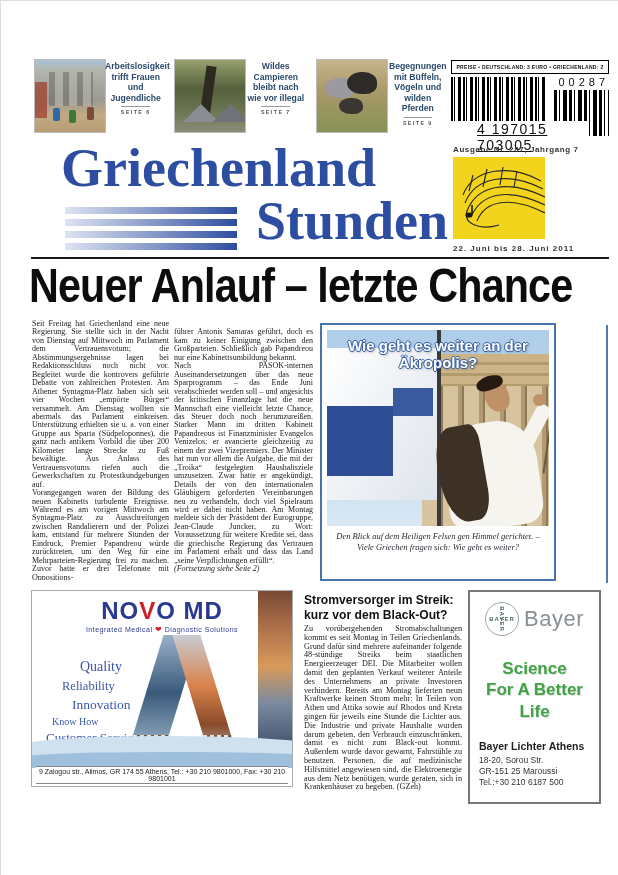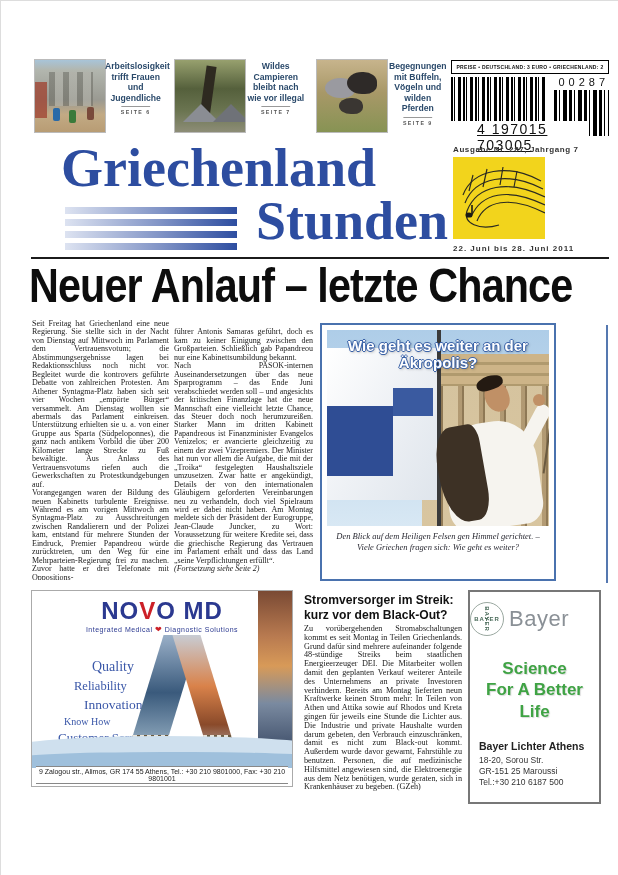--- a/index.html
+++ b/index.html
@@ -91,21 +91,21 @@
 
   
   .novo{left:30px;top:589px;width:262px;height:197px;border:1px solid #aaa;background:#fff;
         box-sizing:border-box;overflow:hidden;}
   .novo-logo{position:absolute;left:0;right:0;top:6px;text-align:center;font-size:24px;font-weight:bold;
              color:#2b3990;letter-spacing:1px;}
   .novo-logo .red{color:#cc2027;}
   .novo-tag{position:absolute;left:0;right:0;top:34px;text-align:center;font-size:7px;color:#2b3990;letter-spacing:.5px;}
   .novo-tag .heart{color:#cc2027;font-size:8px;}
   .novo-words{position:absolute;left:14px;top:66px;font-family:"Liberation Serif",serif;color:#3a57a8;}
-  .novo-words div{line-height:1.45;margin-left:12px;}
+  .novo-words div{line-height:1.45;}
   .w0{font-size:14px;padding-left:34px;}
   .w1{font-size:12.5px;padding-left:16px;}
   .w2{font-size:13.5px;padding-left:26px;}
   .w3{font-size:10px;padding-left:6px;}
   .w4{font-size:13px;padding-left:0;}
   .vstroke{position:absolute;top:44px;height:128px;}
   .vL{left:112px;width:36px;transform:skewX(-17deg);
       background:linear-gradient(180deg,#9ab0c8 0%,#3a5a7c 45%,#7a95ad 75%,#cfd8e2 100%);}
   .vR{left:160px;width:28px;transform:skewX(17deg);
       background:linear-gradient(180deg,#c8ccd4 0%,#d9824a 40%,#8a4a2a 70%,#c0ccd8 100%);}
@@ -122,21 +122,21 @@
            border-top:1px solid #888;border-bottom:1px solid #888;padding:1px 0;background:#fff;}
 
   
   .strike-head{left:303px;top:592px;width:160px;font-size:12.5px;font-weight:bold;color:#111;line-height:1.18;
                transform:scaleX(.97);transform-origin:left;}
   .strike-body{left:303px;top:624px;width:158px;height:208px;font-family:"Liberation Serif",serif;
                font-size:8.2px;line-height:8.8px;text-align:justify;color:#1a1a1a;overflow:hidden;}
 
   
   .bayer{left:467px;top:589px;width:133px;height:214px;border:2px solid #777;background:#fff;box-sizing:border-box;}
-  .bayer-logo-row{position:absolute;left:0;right:0;top:10px;display:flex;align-items:center;justify-content:flex-start;gap:5px;}
+  .bayer-logo-row{position:absolute;left:0;right:0;top:10px;display:flex;align-items:center;justify-content:center;gap:5px;}
   .bayer-cross{position:relative;width:32px;height:32px;border:1px solid #9aa8a0;border-radius:50%;flex:0 0 auto;}
   .bayer-cross .h{position:absolute;left:0;right:0;top:50%;transform:translateY(-50%);
       text-align:center;font-size:6px;font-weight:bold;letter-spacing:1px;color:#4a6b5a;}
   .bayer-cross .v{position:absolute;left:50%;top:50%;transform:translate(-50%,-50%) rotate(90deg);
       font-size:6px;font-weight:bold;letter-spacing:1px;color:#4a6b5a;white-space:nowrap;}
   .bayer-word{font-size:22px;color:#8a9096;letter-spacing:.5px;}
   .bayer-slogan{position:absolute;left:0;right:0;top:66px;text-align:center;font-size:17px;font-weight:bold;
       color:#3fa344;line-height:1.25;text-shadow:1px 1px 1px rgba(0,0,0,.15);}
   .bayer-name{position:absolute;left:9px;top:148px;font-size:10.5px;font-weight:bold;color:#222;}
   .bayer-addr{position:absolute;left:9px;top:163px;font-size:8.5px;color:#333;line-height:1.3;}

